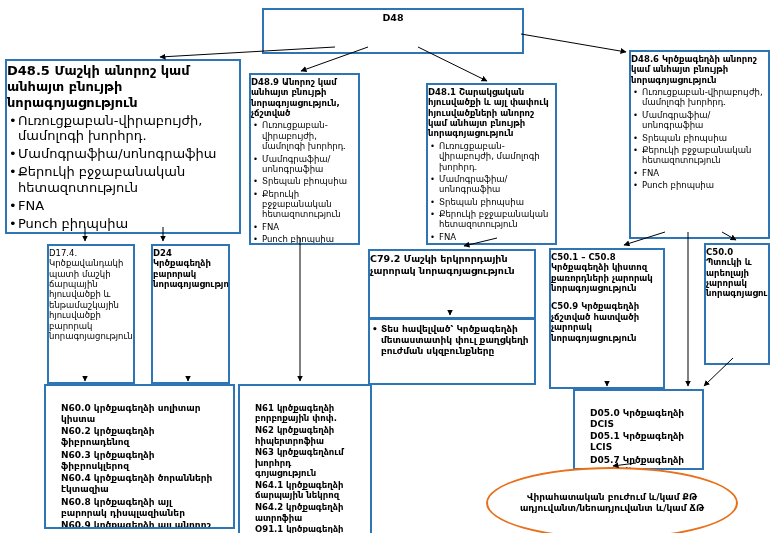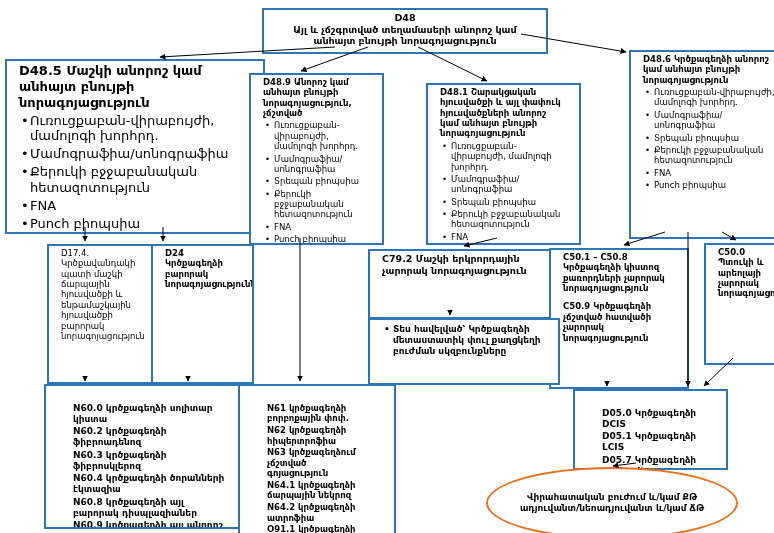--- a/index.html
+++ b/index.html
@@ -1,20 +1,20 @@
 <!DOCTYPE html>
 <html style="--box-border: #2e75b6; --ellipse-border: #e8701a;"><head>
 <meta charset="utf-8">
 <style>
   html,body{margin:0;padding:0}
   body{font-family:"DejaVu Sans",sans-serif;background:#fff;color:#000}
   .canvas{position:relative;width:774px;height:533px;background:#fff;overflow:hidden}
   .arrows{position:absolute;left:0;top:0;pointer-events:none;z-index:5}
   .box{position:absolute;background:#fff;border:2px solid var(--box-border,#2e75b6);
-       padding:2px 12px;font-size:8.5px;line-height:1.22;overflow:hidden;z-index:2}
+       padding:2px 0;font-size:8.5px;line-height:1.22;overflow:hidden;z-index:2}
   .title{font-weight:bold}
   .bullets{list-style:none;margin:2px 0 0;padding:0}
   .bullets li{position:relative;padding-left:11px;margin:2px 0}
   .bullets li::before{content:"\2022";position:absolute;left:2px;top:0}
   .lines{list-style:none;margin:15px;padding:0;font-weight:bold}
   .lines li{margin:1.5px 0}
   .para{margin:0 0 8px 0}
 
   .top-box{left:262px;top:8px;width:258px;min-height:38px;text-align:center;font-weight:bold;font-size:9.5px}
   .b485{left:5px;top:59px;width:232px;height:167px;font-size:13px}
@@ -35,21 +35,20 @@
            display:flex;align-items:center;justify-content:center;text-align:center;
            font-weight:bold;font-size:9px;line-height:1.25;padding:4px 16px;background:#fff;z-index:2}
 </style>
 </head>
 <body>
 
 <div class="canvas">
 
   <div class="box top-box">
     <div>D48</div>
-    <div>Այլ և չճշգրտված տեղամասերի անորոշ կամ անհայտ բնույթի նորագոյացություն</div>
   </div>
 
   <div class="box b485">
     <div class="title">D48.5 Մաշկի անորոշ կամ անհայտ բնույթի նորագոյացություն</div>
     <ul class="bullets">
 
     <li>Ուռուցքաբան-վիրաբույժի, մամոլոգի խորհրդ.</li>
         <li>Մամոգրաֆիա/սոնոգրաֆիա</li>
         <li>Քերուկի բջջաբանական հետազոտություն</li>
         <li>FNA</li>
@@ -133,21 +132,21 @@
         <li>N60.8 կրծքագեղձի այլ բարորակ դիսպլազիաներ</li>
         <li>N60.9 կրծքագեղձի այլ անորոշ բարորակ դիսպլազիաներ</li>
       </ul>
   </div>
 
   <div class="box b61">
     <ul class="lines">
 
     <li>N61 կրծքագեղձի բորբոքային փոփ.</li>
         <li>N62 կրծքագեղձի հիպերտրոֆիա</li>
-        <li>N63 կրծքագեղձում չճշտված գոյացություն</li>
+        <li>N63 կրծքագեղձում խորհրդ գոյացություն</li>
         <li>N64.1 կրծքագեղձի ճարպային նեկրոզ</li>
         <li>N64.2 կրծքագեղձի ատրոֆիա</li>
         <li>O91.1 կրծքագեղձի աբսցես</li>
         <li>Q83.8 կրծքագեղձի բջջաբանական փոփ.</li>
       </ul>
   </div>
 
   <div class="box b05">
     <ul class="lines">
 

